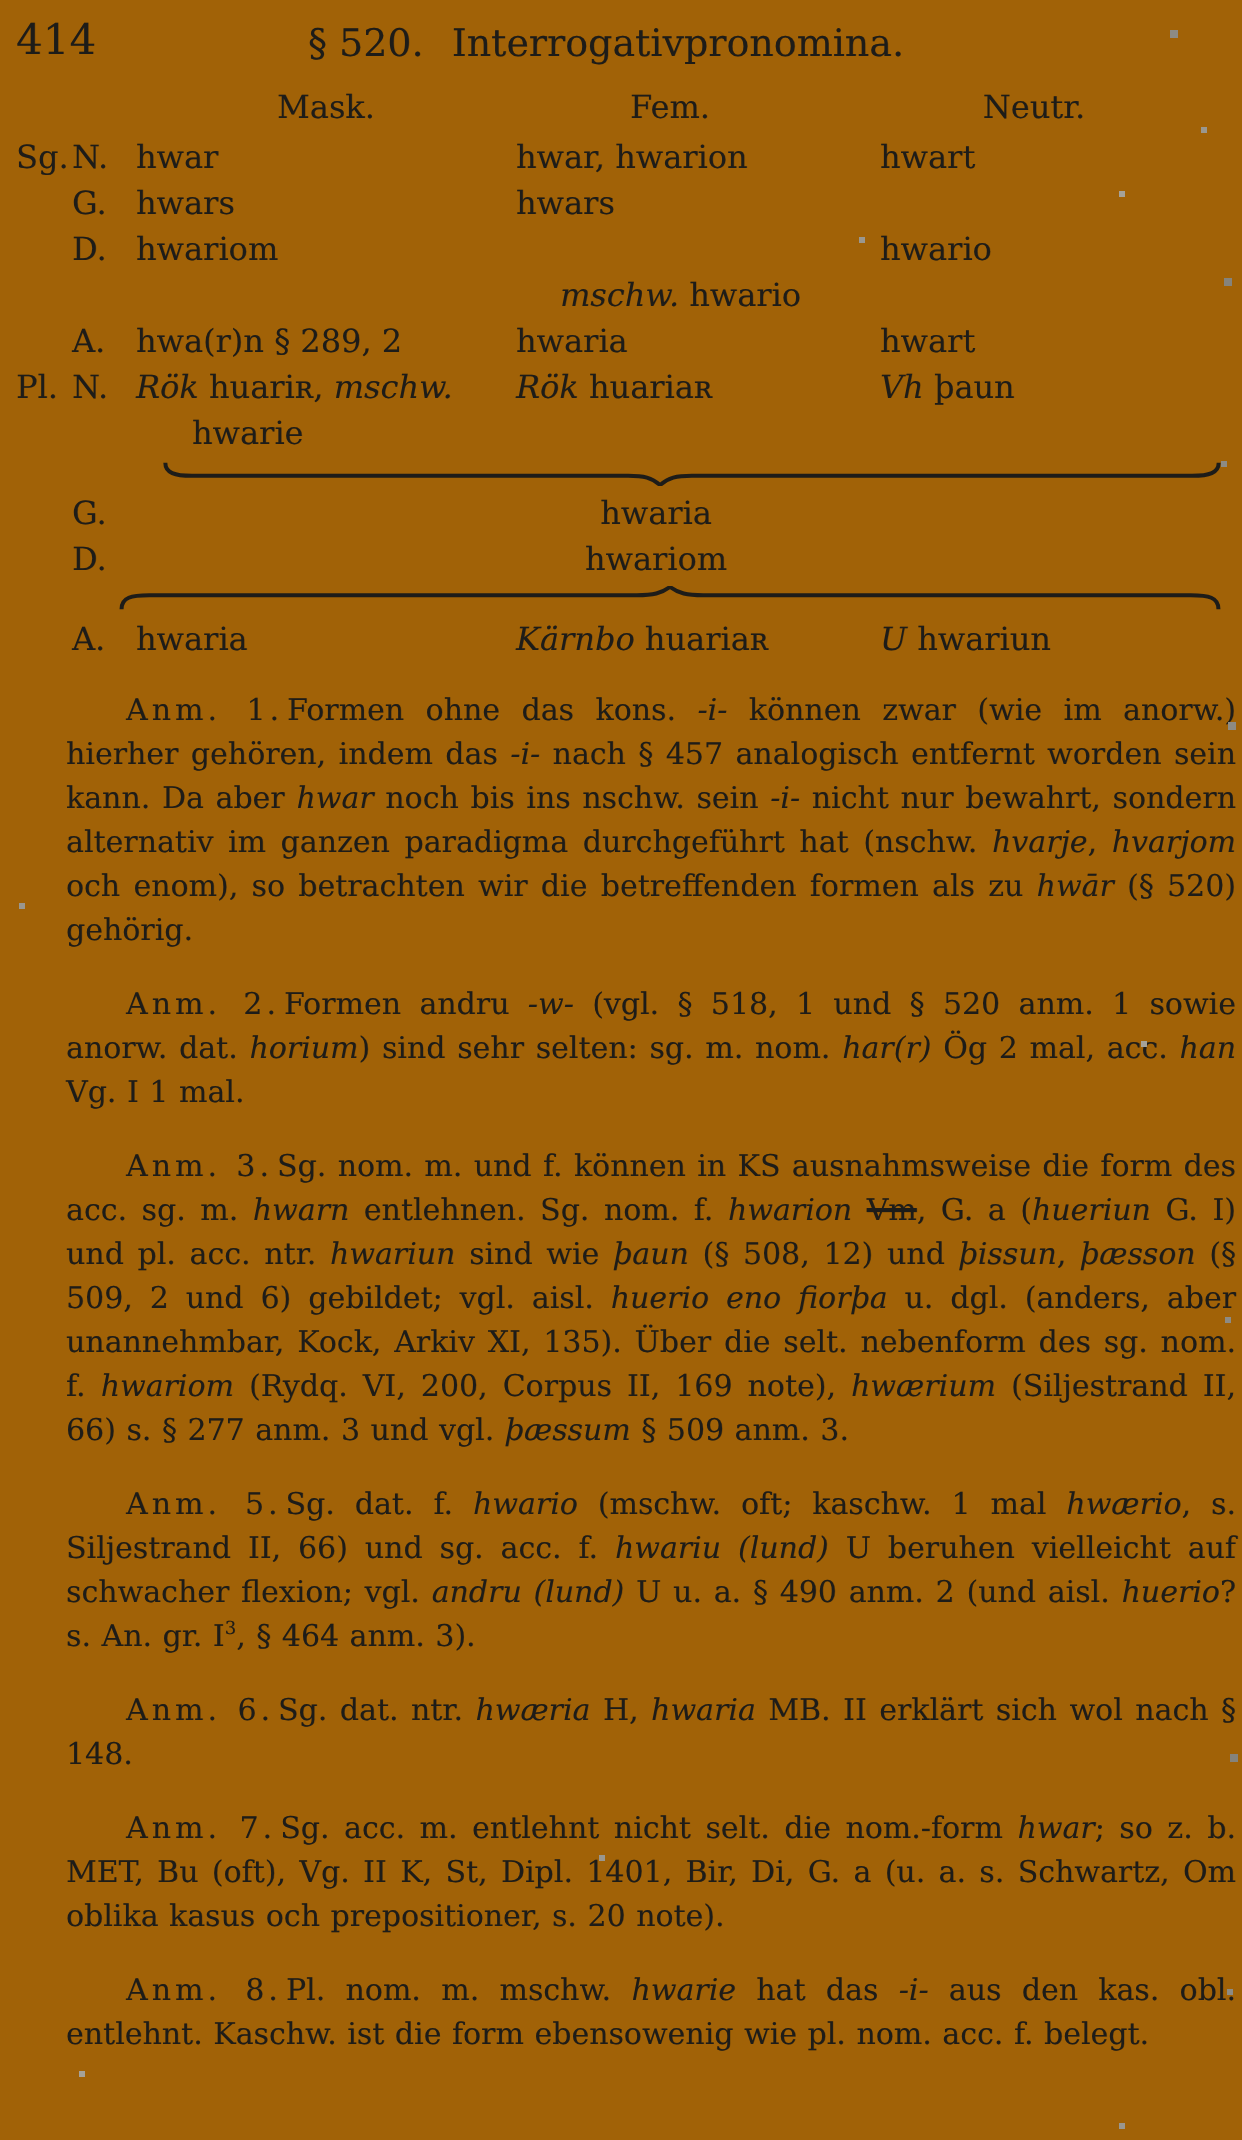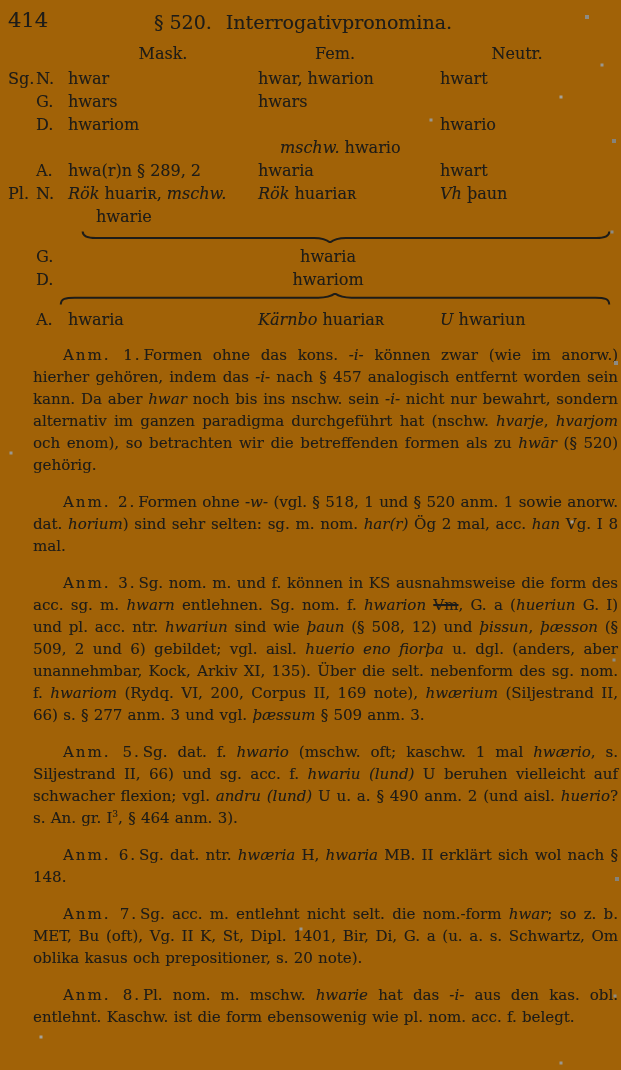--- a/index.html
+++ b/index.html
@@ -141,21 +141,21 @@
     <div class="trow">
       <div class="tlabel"><span class="pfx"></span><span>A.</span></div>
       <div class="tcell"><span>hwaria</span></div>
       <div class="tcell"><span class="i">Kärnbo</span><span> huariaʀ</span></div>
       <div class="tcell"><span class="i">U</span><span> hwariun</span></div>
     </div>
   </div>
 
   <div class="notes">
     <p class="note"><span class="lbl">Anm. 1.</span><span><span>Formen ohne das kons. </span><span class="i">-i-</span><span> können zwar (wie im anorw.) hierher gehören, indem das </span><span class="i">-i-</span><span> nach § 457 analogisch entfernt worden sein kann. Da aber </span><span class="i">hwar</span><span> noch bis ins nschw. sein </span><span class="i">-i-</span><span> nicht nur bewahrt, sondern alternativ im ganzen paradigma durchgeführt hat (nschw. </span><span class="i">hvarje</span><span>, </span><span class="i">hvarjom</span><span> och enom), so betrachten wir die betreffenden formen als zu </span><span class="i">hwār</span><span> (§ 520) gehörig.</span></span></p>
-    <p class="note"><span class="lbl">Anm. 2.</span><span><span>Formen ohne </span><span class="i">-w-</span><span> (vgl. § 518, 1 und § 520 anm. 1 sowie anorw. dat. </span><span class="i">horium</span><span>) sind sehr selten: sg. m. nom. </span><span class="i">har(r)</span><span> Ög 2 mal, acc. </span><span class="i">han</span><span> Vg. I 8 mal.</span></span></p>
+    <p class="note"><span class="lbl">Anm. 2.</span><span><span>Formen andru </span><span class="i">-w-</span><span> (vgl. § 518, 1 und § 520 anm. 1 sowie anorw. dat. </span><span class="i">horium</span><span>) sind sehr selten: sg. m. nom. </span><span class="i">har(r)</span><span> Ög 2 mal, acc. </span><span class="i">han</span><span> Vg. I 1 mal.</span></span></p>
     <p class="note"><span class="lbl">Anm. 3.</span><span><span>Sg. nom. m. und f. können in KS ausnahmsweise die form des acc. sg. m. </span><span class="i">hwarn</span><span> entlehnen. Sg. nom. f. </span><span class="i">hwarion</span><span> </span><span class="strike">Vm</span><span>, G. a (</span><span class="i">hueriun</span><span> G. I) und pl. acc. ntr. </span><span class="i">hwariun</span><span> sind wie </span><span class="i">þaun</span><span> (§ 508, 12) und </span><span class="i">þissun</span><span>, </span><span class="i">þæsson</span><span> (§ 509, 2 und 6) gebildet; vgl. aisl. </span><span class="i">huerio eno fiorþa</span><span> u. dgl. (anders, aber unannehmbar, Kock, Arkiv XI, 135). Über die selt. nebenform des sg. nom. f. </span><span class="i">hwariom</span><span> (Rydq. VI, 200, Corpus II, 169 note), </span><span class="i">hwærium</span><span> (Siljestrand II, 66) s. § 277 anm. 3 und vgl. </span><span class="i">þæssum</span><span> § 509 anm. 3.</span></span></p>
     <p class="note"><span class="lbl">Anm. 5.</span><span><span>Sg. dat. f. </span><span class="i">hwario</span><span> (mschw. oft; kaschw. 1 mal </span><span class="i">hwærio</span><span>, s. Siljestrand II, 66) und sg. acc. f. </span><span class="i">hwariu</span><span> </span><span class="i">(lund)</span><span> U beruhen vielleicht auf schwacher flexion; vgl. </span><span class="i">andru</span><span> </span><span class="i">(lund)</span><span> U u. a. § 490 anm. 2 (und aisl. </span><span class="i">huerio</span><span>? s. An. gr. I</span><sup>3</sup><span>, § 464 anm. 3).</span></span></p>
     <p class="note"><span class="lbl">Anm. 6.</span><span><span>Sg. dat. ntr. </span><span class="i">hwæria</span><span> H, </span><span class="i">hwaria</span><span> MB. II erklärt sich wol nach § 148.</span></span></p>
     <p class="note"><span class="lbl">Anm. 7.</span><span><span>Sg. acc. m. entlehnt nicht selt. die nom.-form </span><span class="i">hwar</span><span>; so z. b. MET, Bu (oft), Vg. II K, St, Dipl. 1401, Bir, Di, G. a (u. a. s. Schwartz, Om oblika kasus och prepositioner, s. 20 note).</span></span></p>
     <p class="note"><span class="lbl">Anm. 8.</span><span><span>Pl. nom. m. mschw. </span><span class="i">hwarie</span><span> hat das </span><span class="i">-i-</span><span> aus den kas. obl. entlehnt. Kaschw. ist die form ebensowenig wie pl. nom. acc. f. belegt.</span></span></p>
   </div>
 
   <div class="specks"></div>
 </div>
 

